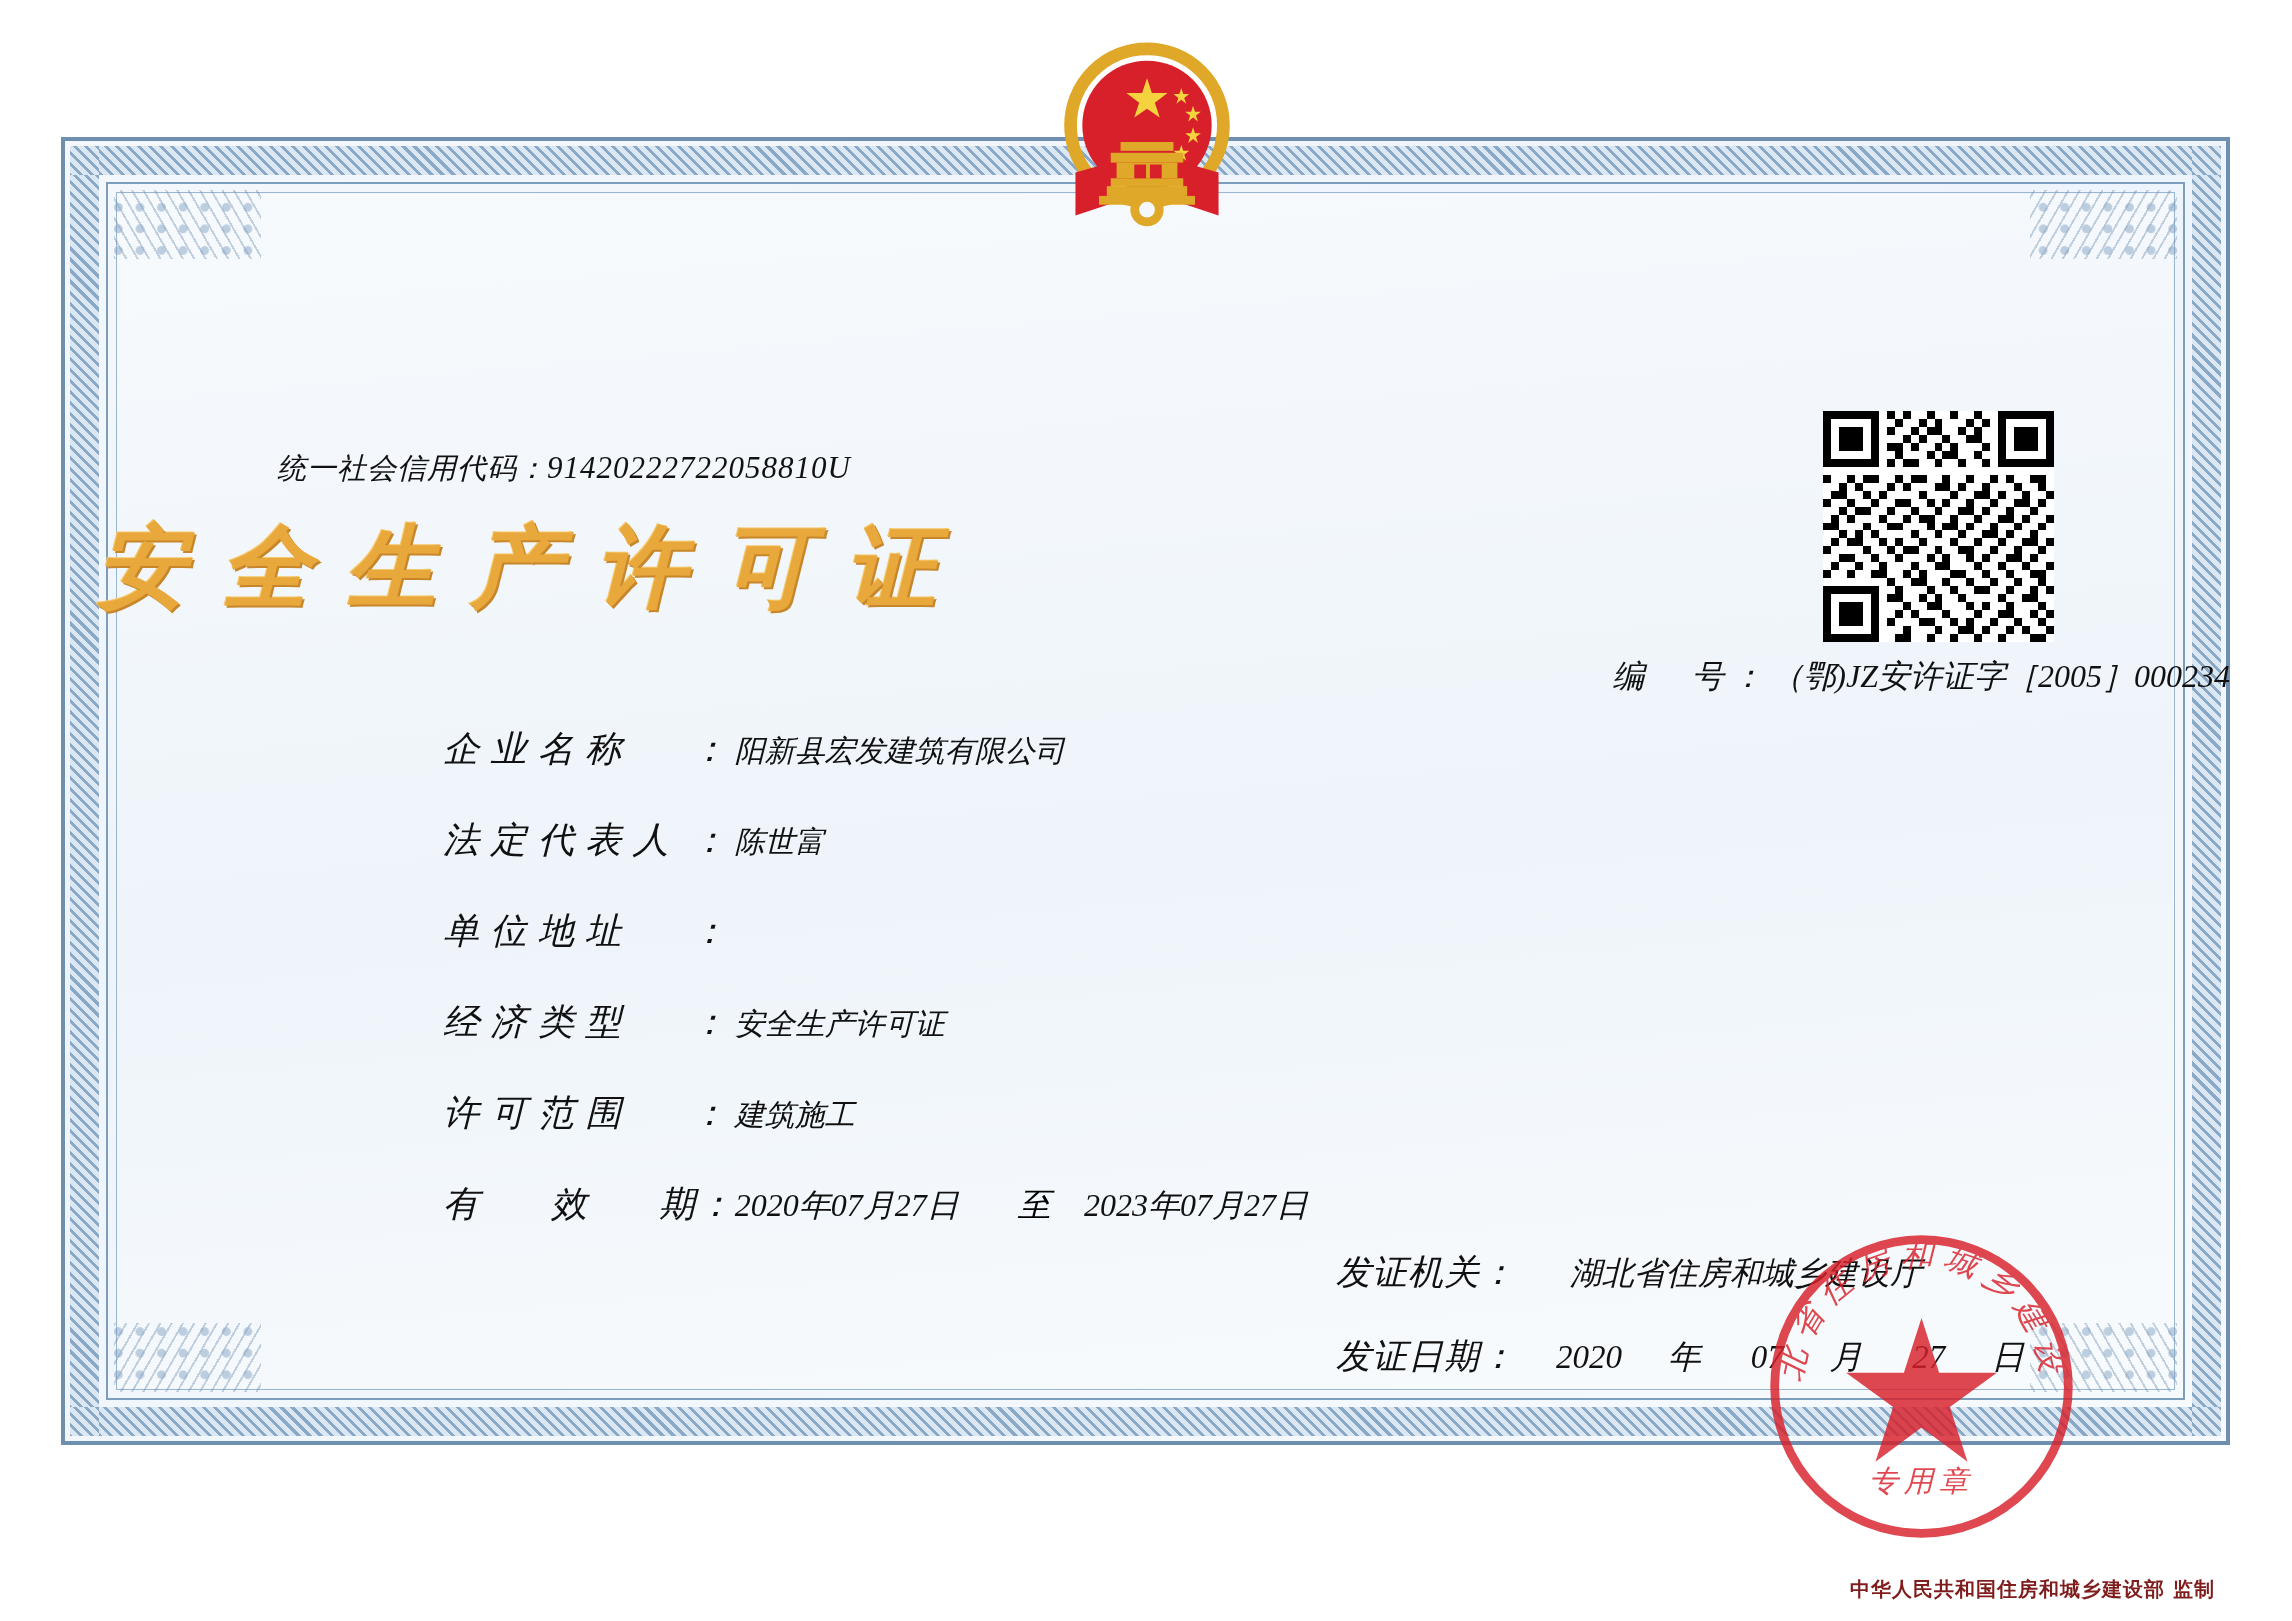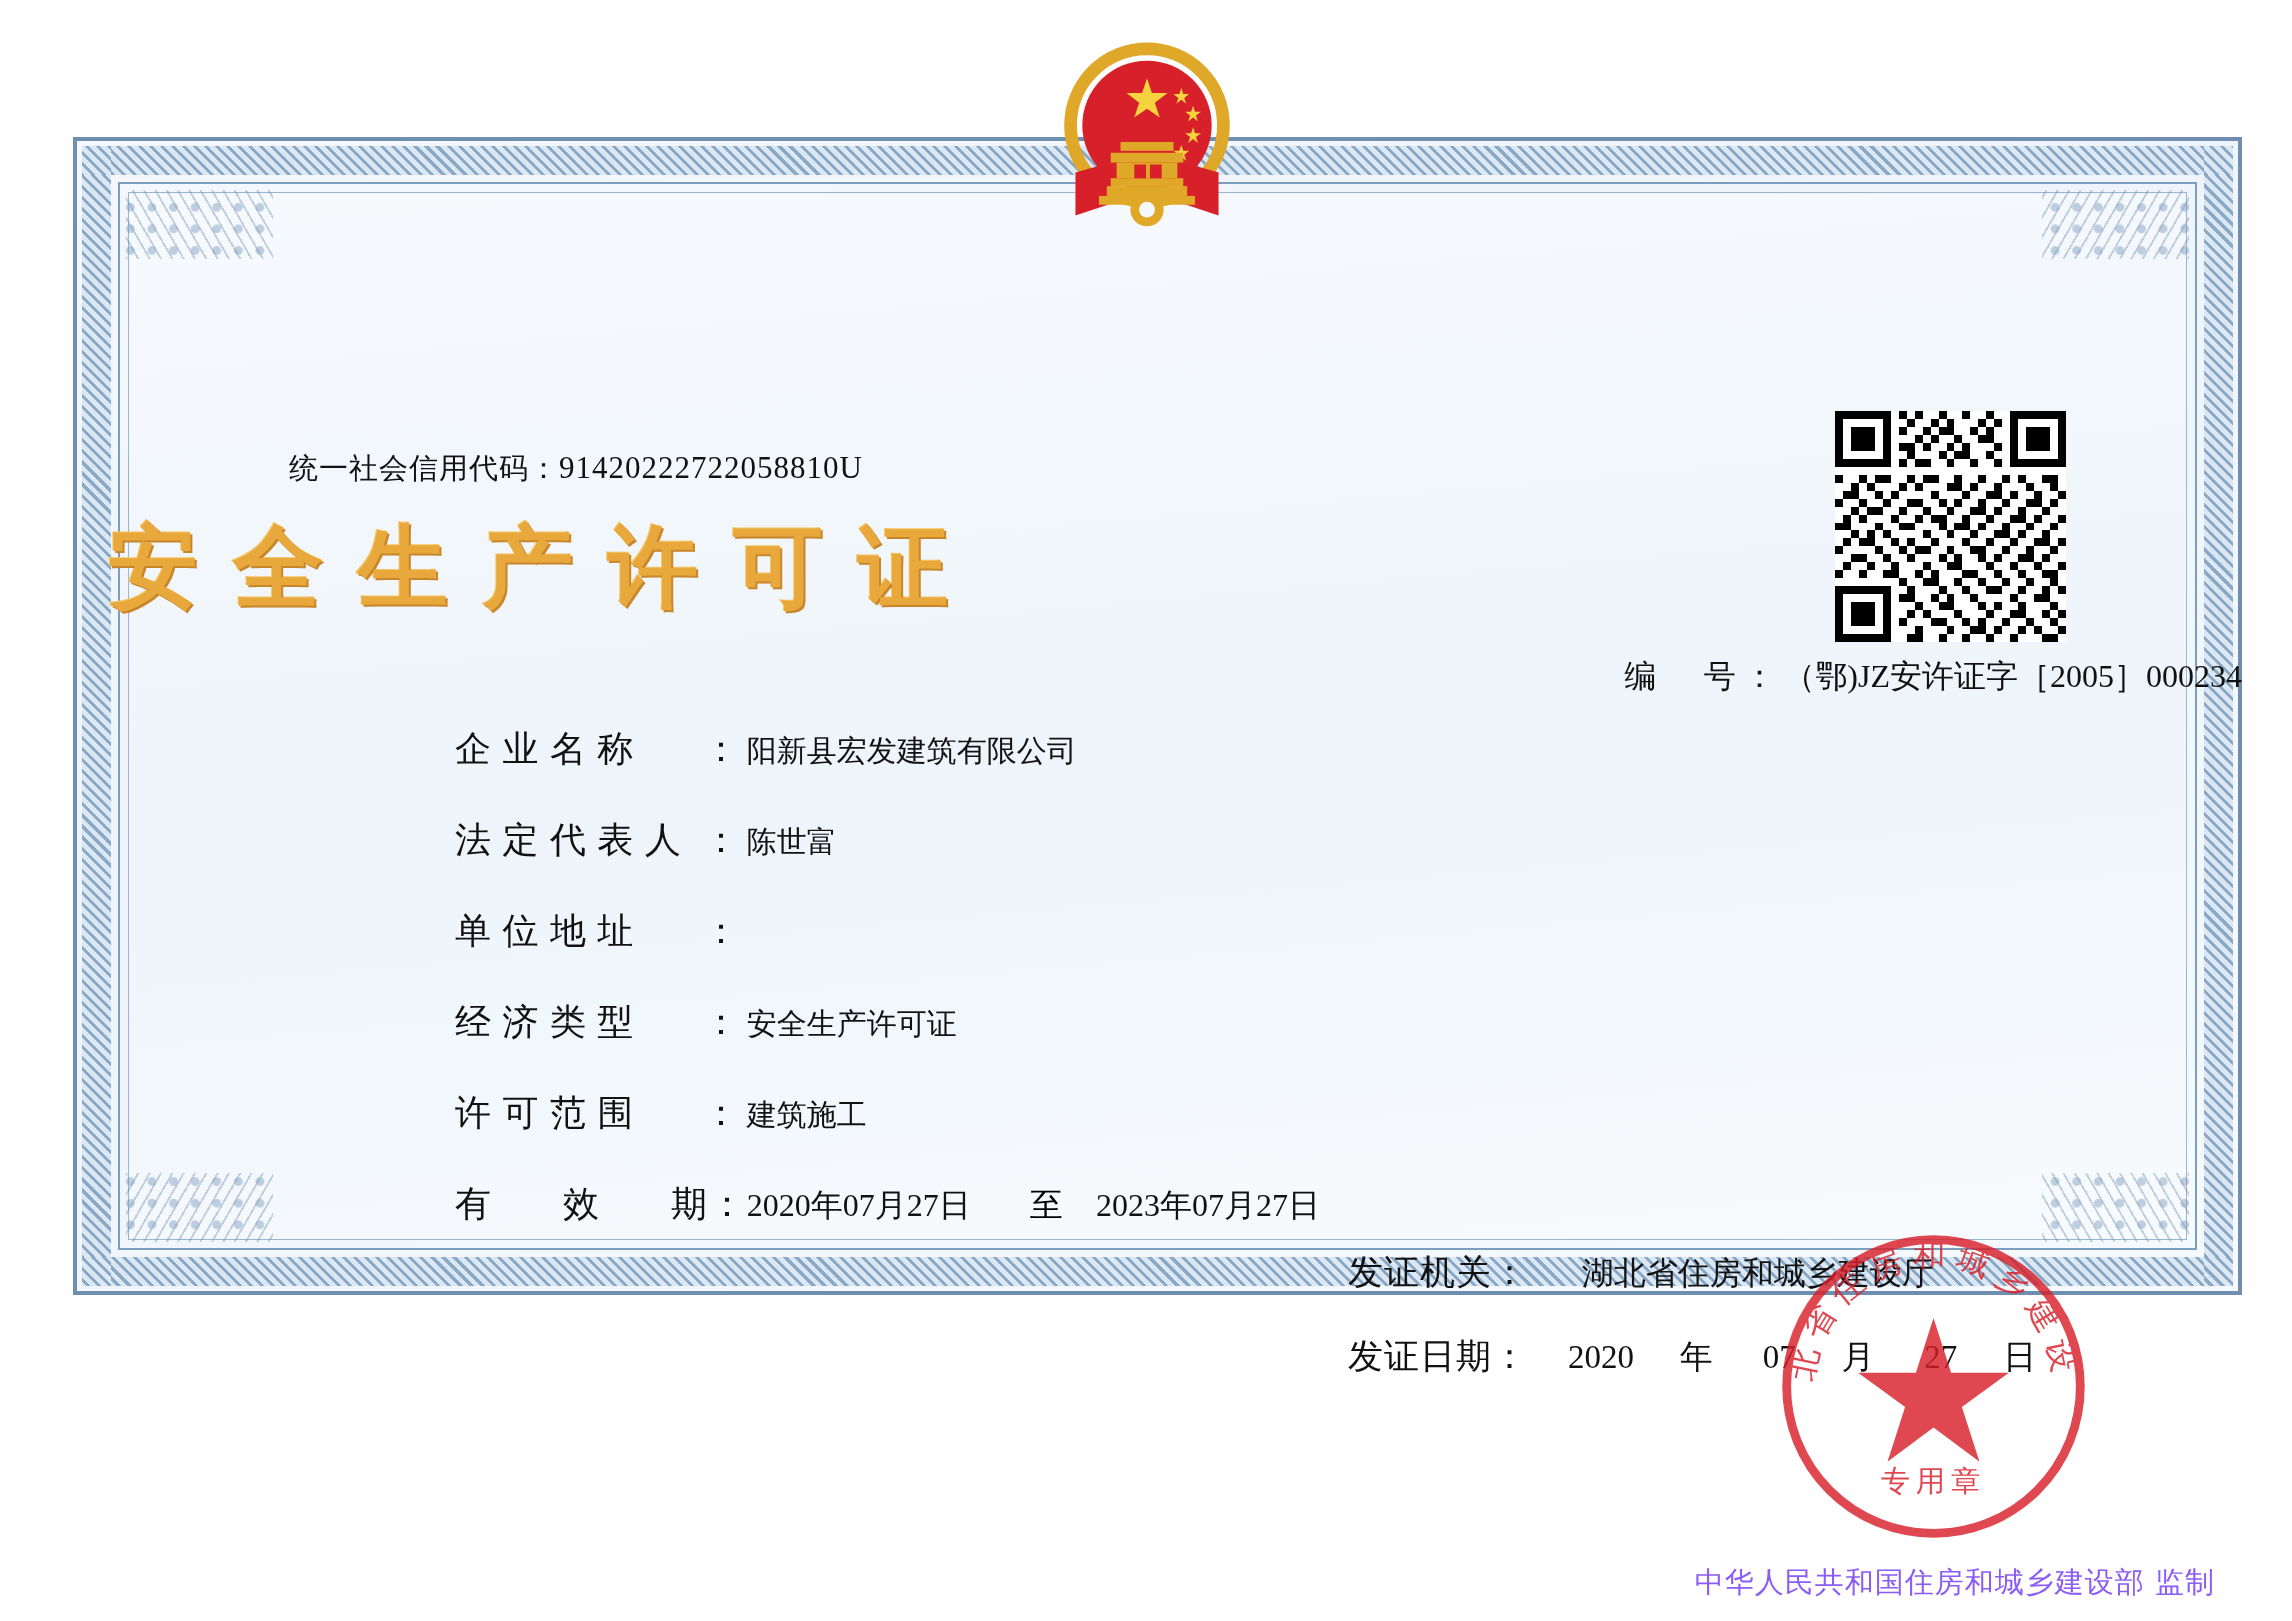--- a/index.html
+++ b/index.html
@@ -11,26 +11,27 @@
     width: 2293px;
     height: 1621px;
     font-family: "Liberation Serif", "DejaVu Serif", serif;
     position: relative;
     overflow: hidden;
   }
 
   
   .certificate {
     position: absolute;
-    left: 73px;
+    left: 61px;
     top: 137px;
     width: 2169px;
-    height: 1158px;
+    height: 1308px;
     background: linear-gradient(160deg, #f4f8fc 0%, #eef4fb 40%, #f6fafd 100%);
     box-sizing: border-box;
+    font-style: italic;
   }
 
   
   .border-outer {
     position: absolute;
     inset: 0;
     border: 4.9px solid #6e8fb0;
     box-sizing: border-box;
   }
   .border-guilloche {
@@ -227,23 +228,24 @@
     opacity: .82;
     pointer-events: none;
   }
 
   
   .footer {
     position: absolute;
     right: 78px;
     bottom: 17.6px;
     font-family: "DejaVu Sans", sans-serif;
-    font-size: 29px;
-    color: #8b5cf6;
+    font-size: 20px;
+    color: #7f1d1d;
     letter-spacing: 1px;
+    font-weight: bold;
   }
 </style>
 </head>
 <body>
 
 <div class="certificate">
 
   <div class="border-outer"></div>
   <div class="border-guilloche"></div>
   <div class="inner-surface"></div>

